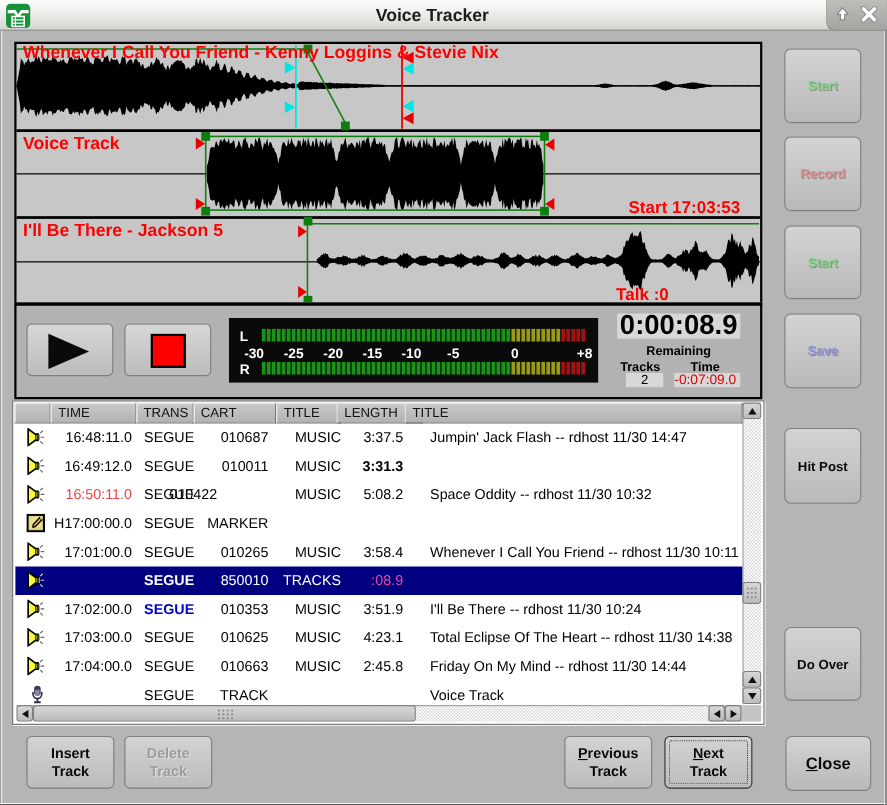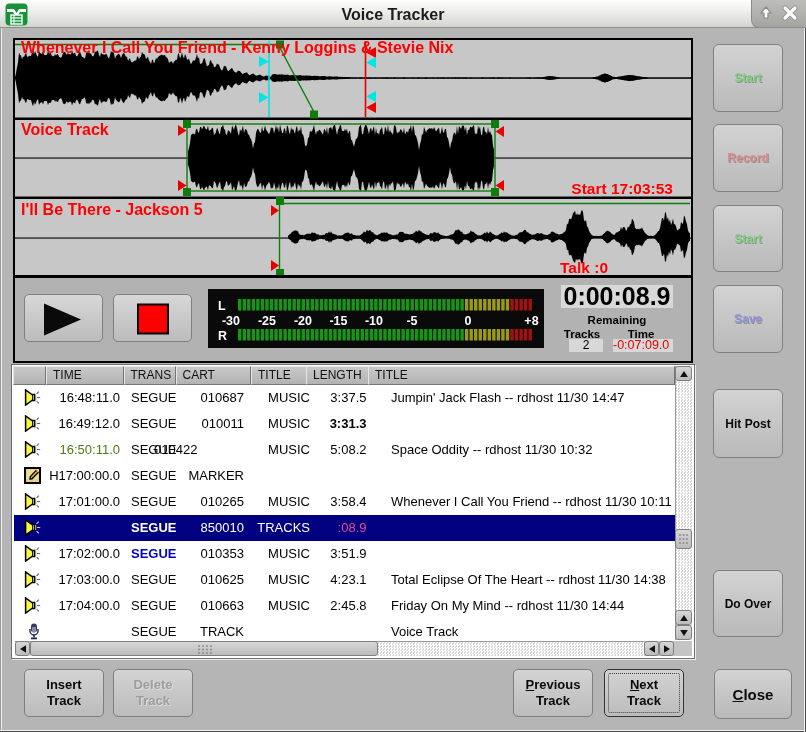--- a/index.html
+++ b/index.html
@@ -297,21 +297,21 @@
     <div style="position:absolute;left:200px;top:0;width:96px;height:26px;line-height:26px;text-align:right;color:#000;font-weight:normal;white-space:nowrap">MUSIC</div>
     <div style="position:absolute;left:300px;top:0;width:52.5px;height:26px;line-height:26px;text-align:right;color:#000;font-weight:bold;white-space:nowrap">3:31.3</div>
   </div>
 <div class="trow" style="top:437px">
     <div style="position:absolute;left:10px;top:4px"><svg width="17" height="17" viewBox="0 0 17 17">
         <polygon points="10.6,5.6 8,5.6 1.6,0.9 1.6,16.1 8,11.4 10.6,11.4" fill="#f8f840" stroke="#000" stroke-width="1.5"></polygon>
         <path d="M8.6,5.6 L8.6,11.4" stroke="#000" stroke-width="1" fill="none"></path>
         <path d="M12.6,4.8 L14.8,2.6 M12.9,8.5 L16.2,8.5 M12.6,12.2 L14.8,14.4" stroke="#666" stroke-width="1.1" fill="none"></path>
         <path d="M11.7,5.9 L11.7,11.1" stroke="#888" stroke-width="1" fill="none"></path>
       </svg></div>
-    <div style="position:absolute;left:33px;top:0;width:73px;height:26px;line-height:26px;text-align:right;color:#4d7c0f;font-weight:normal;white-space:nowrap">16:50:11.0</div>
+    <div style="position:absolute;left:33px;top:0;width:73px;height:26px;line-height:26px;text-align:right;color:#ef4444;font-weight:normal;white-space:nowrap">16:50:11.0</div>
     <div style="position:absolute;left:117px;top:0;width:60px;height:26px;line-height:26px;text-align:left;color:#000;font-weight:normal;white-space:nowrap">SEGUE</div>
     <div style="position:absolute;left:140px;top:0;width:90px;height:26px;line-height:26px;color:#000;font-weight:normal;white-space:nowrap">010422</div>
     <div style="position:absolute;left:200px;top:0;width:96px;height:26px;line-height:26px;text-align:right;color:#000;font-weight:normal;white-space:nowrap">MUSIC</div>
     <div style="position:absolute;left:300px;top:0;width:52.5px;height:26px;line-height:26px;text-align:right;color:#000;font-weight:normal;white-space:nowrap">5:08.2</div>
     <div style="position:absolute;left:377px;top:0;width:292px;height:26px;line-height:26px;text-align:left;color:#000;font-weight:normal;white-space:nowrap">Space Oddity -- rdhost 11/30 10:32</div>
   </div>
 <div class="trow" style="top:463px">
     <div style="position:absolute;left:10px;top:4px"><svg width="17" height="17" viewBox="0 0 17 17">
         <rect x="1" y="1" width="15" height="15" fill="#ded388" stroke="#000" stroke-width="2"></rect>
         <rect x="2.8" y="2.8" width="11.4" height="9.4" fill="#e9e09a"></rect>
@@ -354,20 +354,21 @@
         <polygon points="10.6,5.6 8,5.6 1.6,0.9 1.6,16.1 8,11.4 10.6,11.4" fill="#f8f840" stroke="#000" stroke-width="1.5"></polygon>
         <path d="M8.6,5.6 L8.6,11.4" stroke="#000" stroke-width="1" fill="none"></path>
         <path d="M12.6,4.8 L14.8,2.6 M12.9,8.5 L16.2,8.5 M12.6,12.2 L14.8,14.4" stroke="#666" stroke-width="1.1" fill="none"></path>
         <path d="M11.7,5.9 L11.7,11.1" stroke="#888" stroke-width="1" fill="none"></path>
       </svg></div>
     <div style="position:absolute;left:33px;top:0;width:73px;height:26px;line-height:26px;text-align:right;color:#000;font-weight:normal;white-space:nowrap">17:02:00.0</div>
     <div style="position:absolute;left:117px;top:0;width:60px;height:26px;line-height:26px;text-align:left;color:#0000c8;font-weight:bold;white-space:nowrap">SEGUE</div>
     <div style="position:absolute;left:140px;top:0;width:90px;height:26px;line-height:26px;text-align:right;color:#000;font-weight:normal;white-space:nowrap">010353</div>
     <div style="position:absolute;left:200px;top:0;width:96px;height:26px;line-height:26px;text-align:right;color:#000;font-weight:normal;white-space:nowrap">MUSIC</div>
     <div style="position:absolute;left:300px;top:0;width:52.5px;height:26px;line-height:26px;text-align:right;color:#000;font-weight:normal;white-space:nowrap">3:51.9</div>
+    <div style="position:absolute;left:377px;top:0;width:292px;height:26px;line-height:26px;text-align:left;color:#000;font-weight:normal;white-space:nowrap">I'll Be There -- rdhost 11/30 10:24</div>
   </div>
 <div class="trow" style="top:567px">
     <div style="position:absolute;left:10px;top:4px"><svg width="17" height="17" viewBox="0 0 17 17">
         <polygon points="10.6,5.6 8,5.6 1.6,0.9 1.6,16.1 8,11.4 10.6,11.4" fill="#f8f840" stroke="#000" stroke-width="1.5"></polygon>
         <path d="M8.6,5.6 L8.6,11.4" stroke="#000" stroke-width="1" fill="none"></path>
         <path d="M12.6,4.8 L14.8,2.6 M12.9,8.5 L16.2,8.5 M12.6,12.2 L14.8,14.4" stroke="#666" stroke-width="1.1" fill="none"></path>
         <path d="M11.7,5.9 L11.7,11.1" stroke="#888" stroke-width="1" fill="none"></path>
       </svg></div>
     <div style="position:absolute;left:33px;top:0;width:73px;height:26px;line-height:26px;text-align:right;color:#000;font-weight:normal;white-space:nowrap">17:03:00.0</div>
     <div style="position:absolute;left:117px;top:0;width:60px;height:26px;line-height:26px;text-align:left;color:#000;font-weight:normal;white-space:nowrap">SEGUE</div>

